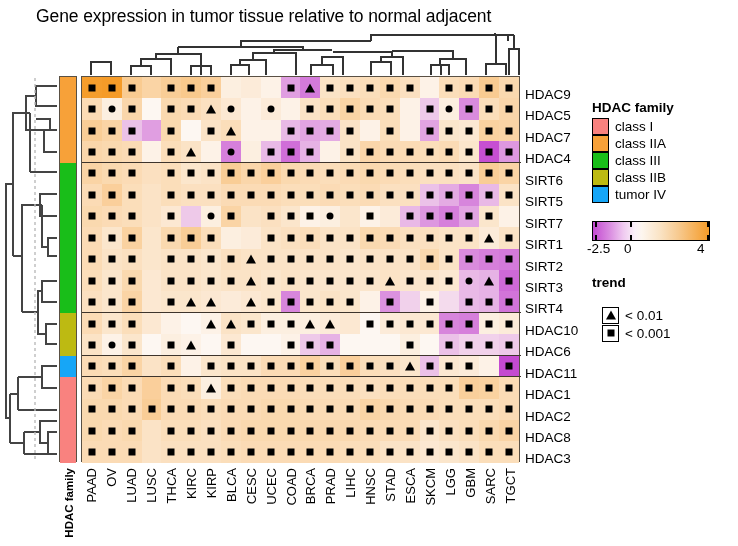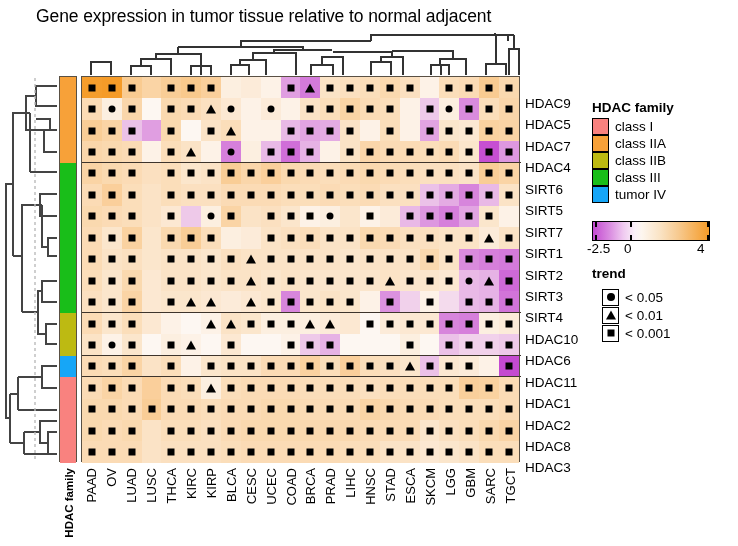--- a/index.html
+++ b/index.html
@@ -20,21 +20,21 @@
 
   
   #rowann{position:absolute;left:59px;top:76px;width:18px;height:386px;border:1px solid #595044;box-sizing:border-box;}
   .annseg{width:100%;}
 
   
   #coldend{position:absolute;left:81px;top:29px;width:439px;height:46px;}
   #rowdend{position:absolute;left:4px;top:76px;width:53px;height:386px;}
 
   
-  #rowlabels{position:absolute;left:525px;top:93px;width:72px;height:386px;}
+  #rowlabels{position:absolute;left:525px;top:84px;width:72px;height:386px;}
   .rlab{height:21.44px;line-height:21.44px;font-size:13.5px;white-space:nowrap;}
 
   #collabels{position:absolute;left:81px;top:466px;width:439px;height:76px;}
   .clabwrap{position:absolute;top:0;width:20px;height:76px;}
   .clab{position:absolute;left:50%;top:2px;transform-origin:left top;transform:rotate(-90deg) translate(-100%,-50%);
         font-size:13px;white-space:nowrap;}
   #annlabel{position:absolute;left:56px;top:466px;width:24px;height:76px;}
   #annlabel span{position:absolute;left:13px;top:2px;transform-origin:left top;transform:rotate(-90deg) translate(-100%,-50%);
         font-size:11.5px;font-weight:bold;white-space:nowrap;}
 
@@ -46,21 +46,21 @@
   .lg-text{font-size:13.5px;margin-left:6px;white-space:nowrap;}
 
   .cbar-wrap{margin-top:18px;}
   .cbar{width:118px;height:20px;border:1px solid #000;box-sizing:border-box;position:relative;
         background:linear-gradient(to right,#c44ad1 0%,#d98ae0 14%,#efc9f0 26%,#faf0f8 36%,#fdf6ef 42%,#fae3c4 58%,#f7c98e 74%,#f59b28 100%);}
   .tick{position:absolute;top:0;width:1.5px;height:5px;background:#000;}
   .tick.b{top:auto;bottom:0;}
   .cbar-labels{position:relative;height:18px;width:124px;font-size:13.5px;}
   .cbar-labels span{position:absolute;top:0;}
 
-  .blk{margin-top:7px;}
+  .blk{margin-top:16px;}
   .qrow{display:flex;align-items:center;height:18px;margin-left:10px;}
   .qbox{width:17px;height:17px;border:1px solid #000;box-sizing:border-box;background:#fff;position:relative;flex:0 0 auto;}
   .qbox .g{position:absolute;left:50%;top:50%;transform:translate(-50%,-50%);}
   .g.sq{width:7px;height:7px;background:#000;}
   .g.ci{width:8px;height:8px;background:#000;border-radius:50%;}
   .g.tr{width:0;height:0;border-left:5px solid transparent;border-right:5px solid transparent;border-bottom:9px solid #000;}
 </style>
 </head>
 <body>
 
@@ -1369,26 +1369,26 @@
       <div id="famitems">
           <div class="lg-row">
             <div class="swatch" style="background: rgb(249, 130, 127);"></div>
             <div class="lg-text">class I</div>
           </div>
           <div class="lg-row">
             <div class="swatch" style="background: rgb(247, 161, 57);"></div>
             <div class="lg-text">class IIA</div>
           </div>
           <div class="lg-row">
+            <div class="swatch" style="background: rgb(25, 190, 25);"></div>
+            <div class="lg-text">class III</div>
+          </div>
+          <div class="lg-row">
             <div class="swatch" style="background: rgb(189, 186, 18);"></div>
             <div class="lg-text">class IIB</div>
-          </div>
-          <div class="lg-row">
-            <div class="swatch" style="background: rgb(25, 190, 25);"></div>
-            <div class="lg-text">class III</div>
           </div>
           <div class="lg-row">
             <div class="swatch" style="background: rgb(22, 166, 247);"></div>
             <div class="lg-text">tumor IV</div>
           </div>
         </div>
     </div>
 
     <div class="cbar-wrap">
       <div class="cbar">
@@ -1407,26 +1407,20 @@
     </div>
 
     <div class="blk">
       <div class="lg-title">trend</div>
       <div id="trenditems">
         </div>
     </div>
 
     <div class="blk">
       <div id="qitems">
-          <div class="qrow">
-            <div class="qbox">
-              <div class="g ci"></div>
-            </div>
-            <div class="lg-text">&lt; 0.05</div>
-          </div>
           <div class="qrow">
             <div class="qbox">
               <div class="g tr"></div>
             </div>
             <div class="lg-text">&lt; 0.01</div>
           </div>
           <div class="qrow">
             <div class="qbox">
               <div class="g sq"></div>
             </div>

